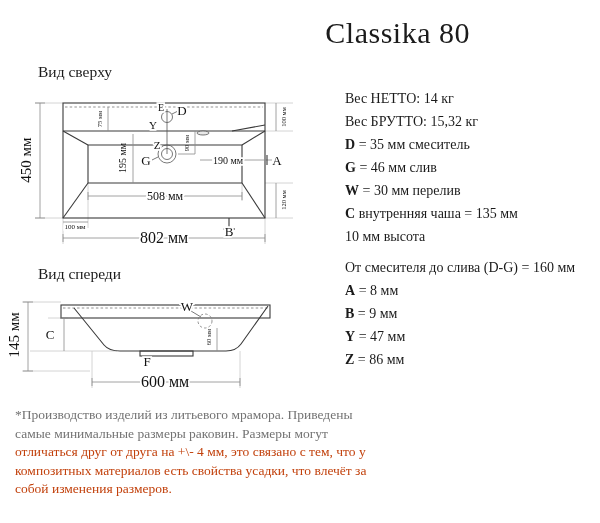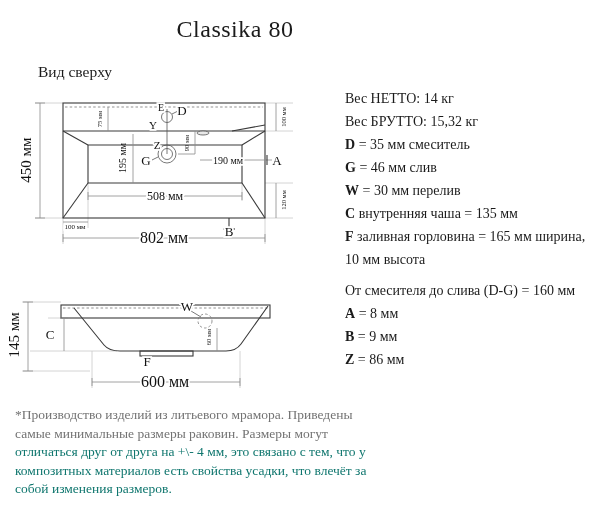--- a/index.html
+++ b/index.html
@@ -1,32 +1,32 @@
 <!DOCTYPE html>
 <html><head>
 <meta charset="utf-8">
 <style>
   html,body{margin:0;padding:0;background:#fff;}
   .page{position:relative;width:600px;height:523px;background:#ffffff;
         font-family:"Liberation Serif",serif;color:#1b1b1b;overflow:hidden;}
-  .title{position:absolute;left:0;top:16px;width:470px;text-align:center;
-         font-size:24px;letter-spacing:0.5px;}
+  .title{position:absolute;left:0;top:16px;width:470px;text-align:right;
+         font-size:30px;letter-spacing:0.5px;}
   .section-label{position:absolute;font-size:15.5px;}
   #lbl-top{left:38px;top:63px;text-align:center;}
   #lbl-front{left:38px;top:265px;}
   .svg-abs{position:absolute;left:0;}
   #svg-top{top:88px;}
   #svg-front{top:278px;}
   .specs{position:absolute;left:345px;top:67px;width:250px;
          font-size:14px;line-height:23px;margin-top:20px;}
   .spec-line b{font-weight:bold;}
   .spec-gap{margin-top:8px;}
   .footnote{position:absolute;left:15px;top:406px;width:356px;
             font-size:13.5px;line-height:18.6px;}
-  .fn-blue{color:#0f766e;}
+  .fn-blue{color:#c2410c;}
   .fn-black{color:#737373;}
   
   .ol{stroke:#3a3a3a;stroke-width:1.1;fill:none;}
   .thin{stroke:#555555;stroke-width:0.8;fill:none;}
   .dl{stroke:#8c8c8c;stroke-width:0.8;}
   .xl{stroke:#c9c9c9;stroke-width:0.8;}
   .dsh{stroke-dasharray:2.5,2.2;stroke:#777777;}
   text{fill:#111111;font-family:"Liberation Serif",serif;}
   .halo{paint-order:stroke;stroke:#ffffff;stroke-width:3.5px;}
   .t65{font-size:6.5px;}
@@ -117,20 +117,21 @@
     <text class="t16 halo" x="164" y="155" text-anchor="middle">802 мм</text>
     <text class="t10 halo" x="161" y="23" text-anchor="middle">E</text>
     <text class="t13 halo" x="182" y="27" text-anchor="middle">D</text>
     <text class="t11 halo" x="153" y="41" text-anchor="middle">Y</text>
     <text class="t11 halo" x="157" y="61" text-anchor="middle">Z</text>
     <text class="t13 halo" x="146" y="77" text-anchor="middle">G</text>
     <text class="t13" x="277" y="77" text-anchor="middle">A</text>
     <text class="t13 halo" x="229" y="148" text-anchor="middle">B</text>
   </svg>
 
+  <div class="section-label" id="lbl-front">Вид спереди</div>
 
   <svg class="svg-abs" id="svg-front" width="340" height="125" viewBox="0 0 340 125">
     <g>
       <line class="xl" x1="22" y1="24" x2="61" y2="24"></line>
       <line class="xl" x1="22" y1="93" x2="90" y2="93"></line>
       <line class="xl" x1="30" y1="73" x2="117" y2="73"></line>
       <line class="xl" x1="48" y1="40" x2="61" y2="40"></line>
       <line class="xl" x1="92" y1="73" x2="92" y2="110"></line>
       <line class="xl" x1="240" y1="73" x2="240" y2="110"></line>
     </g>
@@ -161,25 +162,25 @@
     <text class="t13 halo" x="147" y="88" text-anchor="middle">F</text>
   </svg>
 
   <div class="specs">
     <div class="spec-line"><b></b><span>Вес НЕТТО: 14 кг</span></div>
     <div class="spec-line"><b></b><span>Вес БРУТТО: 15,32 кг</span></div>
     <div class="spec-line"><b>D</b><span> = 35 мм смеситель</span></div>
     <div class="spec-line"><b>G</b><span> = 46 мм слив</span></div>
     <div class="spec-line"><b>W</b><span> = 30 мм перелив</span></div>
     <div class="spec-line"><b>C</b><span> внутренняя чаша = 135 мм</span></div>
-    <div class="spec-line"><b>F</b><span> заливная горловина = 165 мм ширина,</span></div>
     <div class="spec-line"><b></b><span>10 мм высота</span></div>
     <div class="spec-line spec-gap"><b></b><span>От смесителя до слива (D-G) = 160 мм</span></div>
     <div class="spec-line"><b>A</b><span> = 8 мм</span></div>
     <div class="spec-line"><b>B</b><span> = 9 мм</span></div>
+    <div class="spec-line"><b>Y</b><span> = 47 мм</span></div>
     <div class="spec-line"><b>Z</b><span> = 86 мм</span></div>
   </div>
 
   <div class="footnote">
     <div class="fn-black">*Производство изделий из литьевого мрамора. Приведены</div>
     <div class="fn-black">самые минимальные размеры раковин. Размеры могут</div>
     <div class="fn-blue">отличаться друг от друга на +\- 4 мм, это связано с тем, что у</div>
     <div class="fn-blue">композитных материалов есть свойства усадки, что влечёт за</div>
     <div class="fn-blue">собой изменения размеров.</div>
   </div>

